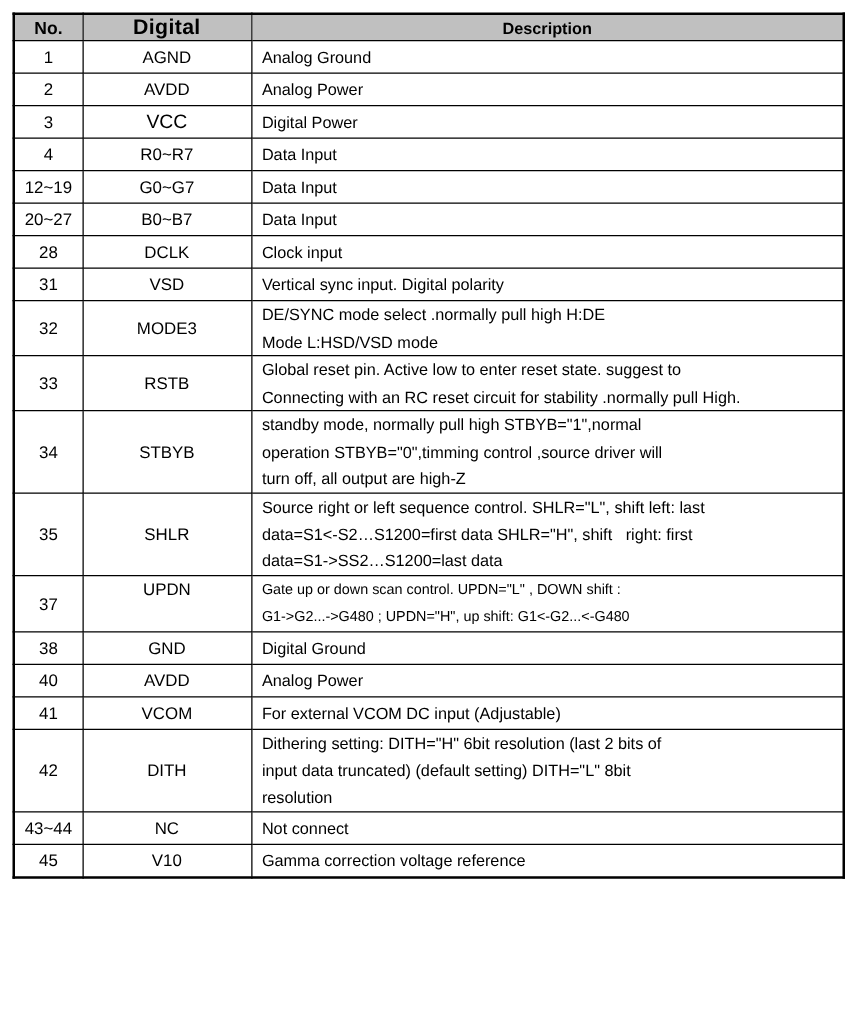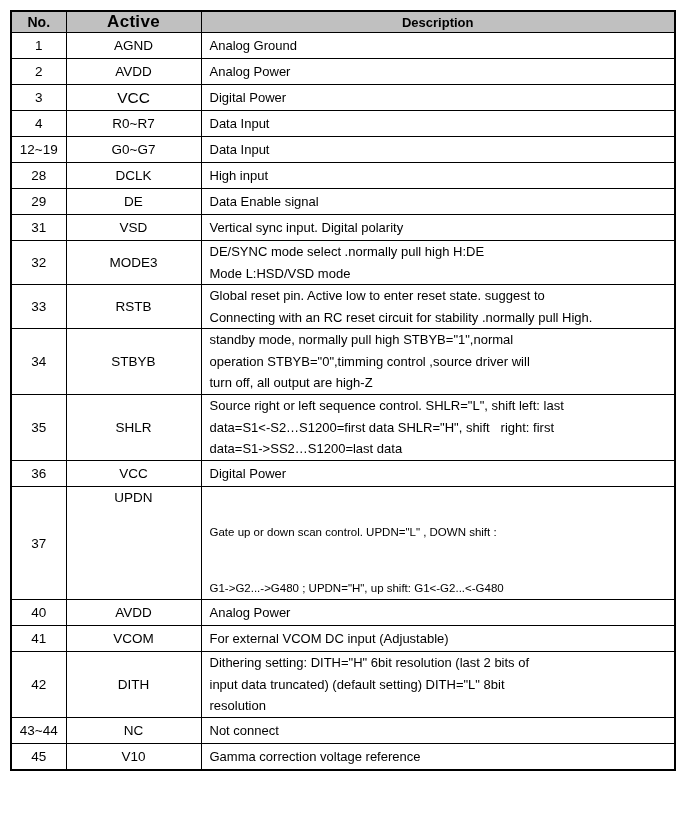--- a/index.html
+++ b/index.html
@@ -67,37 +67,36 @@
     font-size: 13px;
     padding: 0 8px;
   }
   .desc-line {
     line-height: 21.5px;
     white-space: pre;
   }
   td.col-desc.desc-small .desc-line {
     font-size: 11.5px;
     line-height: 22px;
-    margin-top: 34px;
   }
 </style>
 </head>
 <body>
 
 <div class="page">
   <table class="pin-table">
     <colgroup>
       <col style="width:55px">
       <col style="width:135px">
       <col style="width:474px">
     </colgroup>
     <thead>
       <tr>
         <th class="h-no">No.</th>
-        <th class="h-sym">Active</th>
+        <th class="h-sym">Digital</th>
         <th class="h-desc">Description</th>
       </tr>
     </thead>
     <tbody id="rows-body">
         <tr class="lines-1">
           <td class="col-no">1</td>
           <td class="col-sym">AGND</td>
           <td class="col-desc">
             <div class="desc-line">Analog Ground</div>
           </td>
@@ -124,31 +123,31 @@
           </td>
         </tr>
         <tr class="lines-1">
           <td class="col-no">12~19</td>
           <td class="col-sym">G0~G7</td>
           <td class="col-desc">
             <div class="desc-line">Data Input</div>
           </td>
         </tr>
         <tr class="lines-1">
+          <td class="col-no">20~27</td>
+          <td class="col-sym">B0~B7</td>
+          <td class="col-desc">
+            <div class="desc-line">Data Input</div>
+          </td>
+        </tr>
+        <tr class="lines-1">
           <td class="col-no">28</td>
           <td class="col-sym">DCLK</td>
           <td class="col-desc">
-            <div class="desc-line">High input</div>
-          </td>
-        </tr>
-        <tr class="lines-1">
-          <td class="col-no">29</td>
-          <td class="col-sym">DE</td>
-          <td class="col-desc">
-            <div class="desc-line">Data Enable signal</div>
+            <div class="desc-line">Clock input</div>
           </td>
         </tr>
         <tr class="lines-1">
           <td class="col-no">31</td>
           <td class="col-sym">VSD</td>
           <td class="col-desc">
             <div class="desc-line">Vertical sync input. Digital polarity</div>
           </td>
         </tr>
         <tr class="lines-2">
@@ -176,38 +175,38 @@
             <div class="desc-line">turn off, all output are high-Z</div>
           </td>
         </tr>
         <tr class="lines-3">
           <td class="col-no">35</td>
           <td class="col-sym">SHLR</td>
           <td class="col-desc">
             <div class="desc-line">Source right or left sequence control. SHLR="L", shift left: last</div>
             <div class="desc-line">data=S1&lt;-S2…S1200=first data SHLR="H", shift   right: first</div>
             <div class="desc-line">data=S1-&gt;SS2…S1200=last data</div>
-          </td>
-        </tr>
-        <tr class="lines-1">
-          <td class="col-no">36</td>
-          <td class="col-sym">VCC</td>
-          <td class="col-desc">
-            <div class="desc-line">Digital Power</div>
           </td>
         </tr>
         <tr class="lines-2">
           <td class="col-no">37</td>
           <td class="col-sym sym-top">UPDN</td>
           <td class="col-desc desc-small">
             <div class="desc-line">Gate up or down scan control. UPDN="L" , DOWN shift :</div>
             <div class="desc-line">G1-&gt;G2...-&gt;G480 ; UPDN="H", up shift: G1&lt;-G2...&lt;-G480</div>
           </td>
         </tr>
         <tr class="lines-1">
+          <td class="col-no">38</td>
+          <td class="col-sym">GND</td>
+          <td class="col-desc">
+            <div class="desc-line">Digital Ground</div>
+          </td>
+        </tr>
+        <tr class="lines-1">
           <td class="col-no">40</td>
           <td class="col-sym">AVDD</td>
           <td class="col-desc">
             <div class="desc-line">Analog Power</div>
           </td>
         </tr>
         <tr class="lines-1">
           <td class="col-no">41</td>
           <td class="col-sym">VCOM</td>
           <td class="col-desc">

